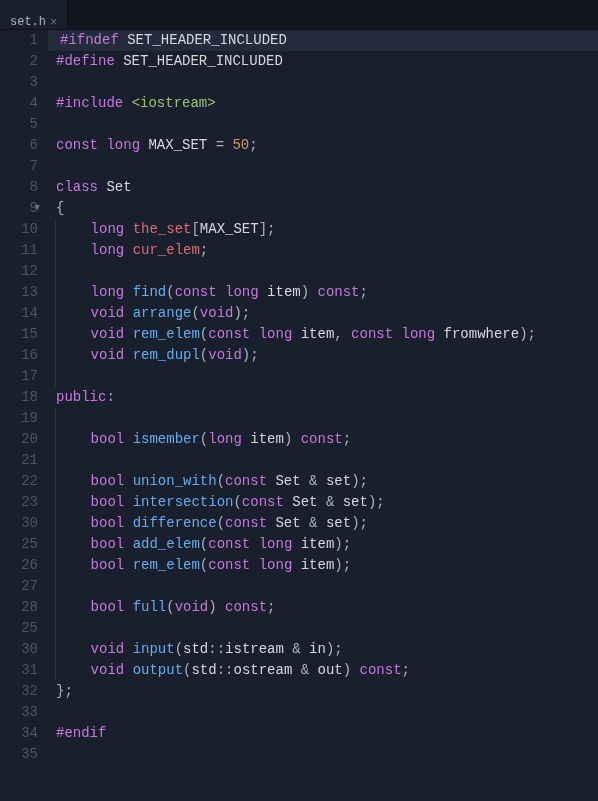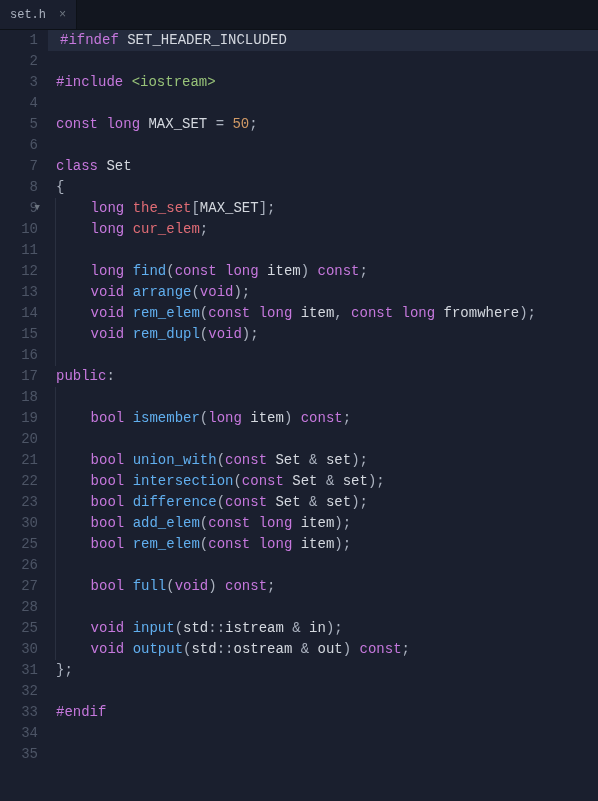--- a/index.html
+++ b/index.html
@@ -16,22 +16,22 @@
     background: #12161f;
     height: 30px;
     display: flex;
     align-items: stretch;
     border-bottom: 1px solid #0d1117;
   }
   .tab {
     background: #1a1f2e;
     padding: 0 10px;
     display: flex;
-    align-items: center;
-    gap: 13px;
+    align-items: flex-end;
+    gap: 4px;
     font-size: 12px;
     color: #abb2bf;
     border-right: 1px solid #0d1117;
   }
   .tab-close {
     color: #6e7681;
     font-size: 12px;
     cursor: pointer;
     line-height: 1;
   }
@@ -133,20 +133,21 @@
       <div class="gutter-line">25</div>
       <div class="gutter-line">30</div>
       <div class="gutter-line">31</div>
       <div class="gutter-line">32</div>
       <div class="gutter-line">33</div>
       <div class="gutter-line">34</div>
       <div class="gutter-line">35</div>
     </div>
   <div class="code" id="code">
       <div class="line hl"><span class="kw">#ifndef</span><span> </span><span class="white">SET_HEADER_INCLUDED</span></div>
+      <div class="line"><span class="kw">#define</span><span> </span><span class="white">SET_HEADER_INCLUDED</span></div>
       <div class="line">&nbsp;</div>
       <div class="line"><span class="kw">#include</span><span> </span><span class="str">&lt;iostream&gt;</span></div>
       <div class="line">&nbsp;</div>
       <div class="line"><span class="kw">const</span><span> </span><span class="type">long</span><span> </span><span class="white">MAX_SET</span><span class="grey"> = </span><span class="num">50</span><span class="grey">;</span></div>
       <div class="line">&nbsp;</div>
       <div class="line"><span class="kw">class</span><span> </span><span class="white">Set</span></div>
       <div class="line"><span class="grey">{</span></div>
       <div class="line"><span class="indent-guide">    </span><span class="type">long</span><span> </span><span class="ident">the_set</span><span class="grey">[</span><span class="white">MAX_SET</span><span class="grey">];</span></div>
       <div class="line"><span class="indent-guide">    </span><span class="type">long</span><span> </span><span class="ident">cur_elem</span><span class="grey">;</span></div>
       <div class="line"><span class="indent-guide">    </span></div>

